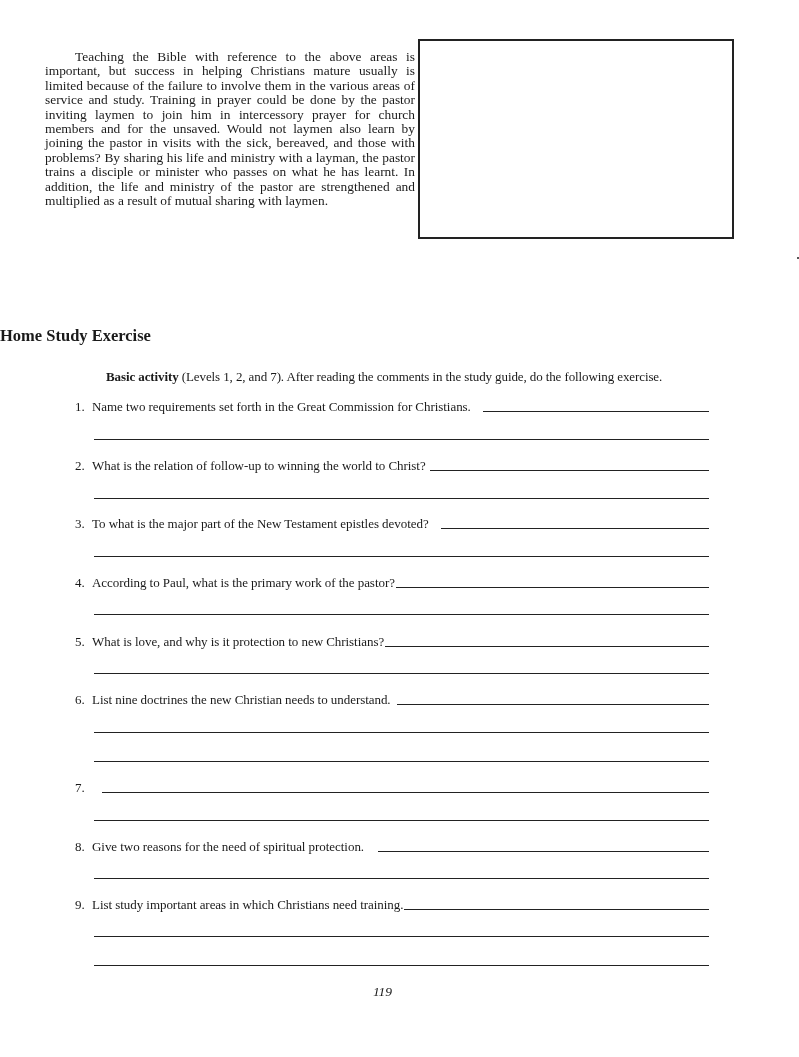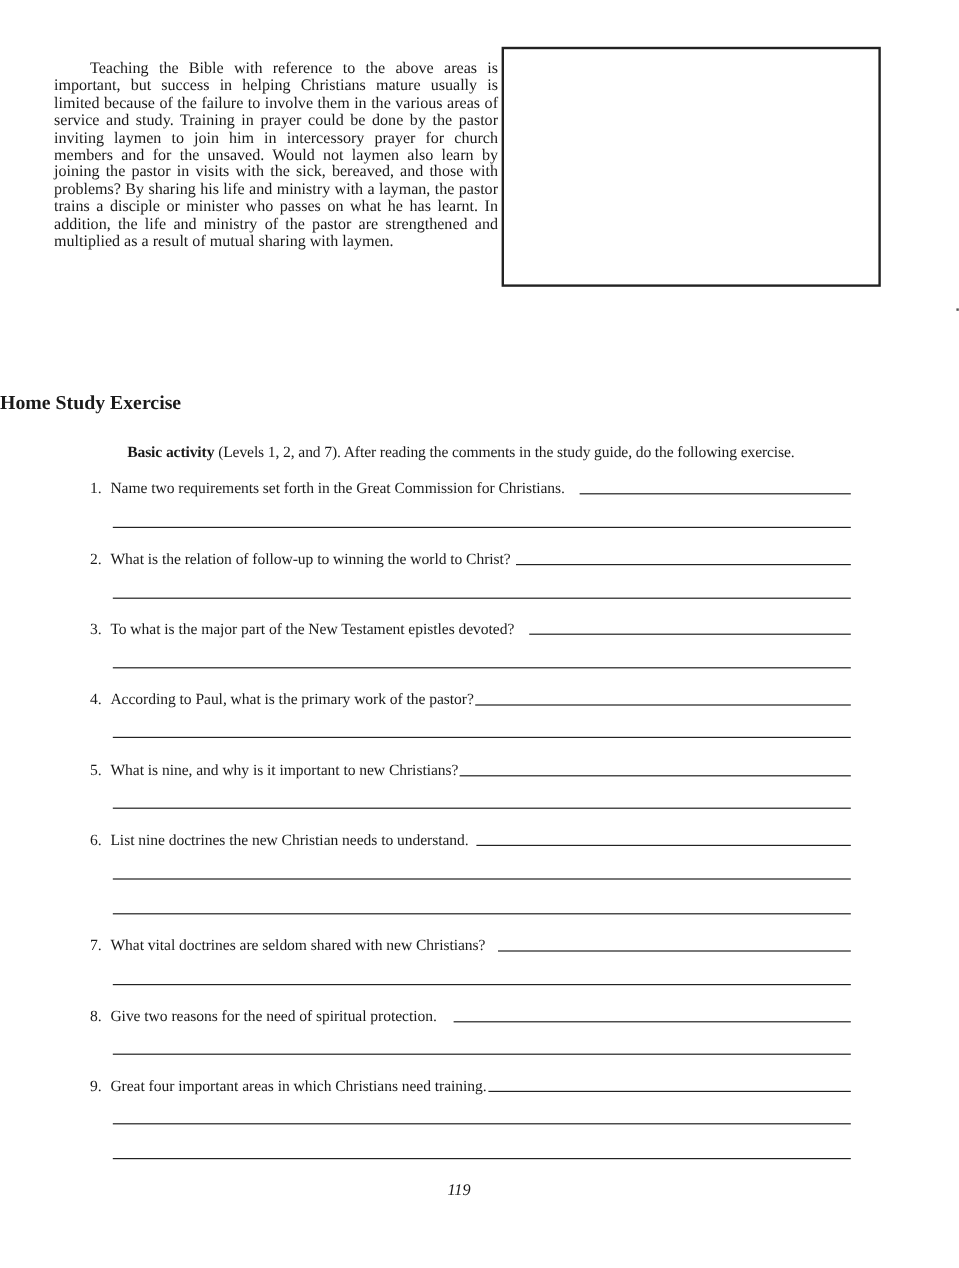--- a/index.html
+++ b/index.html
@@ -91,49 +91,48 @@
 
   <div class="q" style="top:575px">
     <span class="num">4.</span>
     <span class="text">According to Paul, what is the primary work of the pastor?</span>
     <span class="fill" style="margin-left:1px"></span>
   </div>
   <div class="answer-line" style="top:614px"></div>
 
   <div class="q" style="top:634px">
     <span class="num">5.</span>
-    <span class="text">What is nine, and why is it important to new Christians?</span>
+    <span class="text">What is love, and why is it protection to new Christians?</span>
     <span class="fill" style="margin-left:1px"></span>
   </div>
   <div class="answer-line" style="top:673px"></div>
 
   <div class="q" style="top:692px">
     <span class="num">6.</span>
     <span class="text">List nine doctrines the new Christian needs to understand.</span>
     <span class="fill" style="margin-left:6px"></span>
   </div>
   <div class="answer-line" style="top:732px"></div>
   <div class="answer-line" style="top:761px"></div>
 
   <div class="q" style="top:780px">
     <span class="num">7.</span>
-    <span class="text">What vital doctrines are seldom shared with new Christians?</span>
     <span class="fill" style="margin-left:10px"></span>
   </div>
   <div class="answer-line" style="top:820px"></div>
 
   <div class="q" style="top:839px">
     <span class="num">8.</span>
     <span class="text">Give two reasons for the need of spiritual protection.</span>
     <span class="fill" style="margin-left:14px"></span>
   </div>
   <div class="answer-line" style="top:878px"></div>
 
   <div class="q" style="top:897px">
     <span class="num">9.</span>
-    <span class="text">Great four important areas in which Christians need training.</span>
+    <span class="text">List study important areas in which Christians need training.</span>
     <span class="fill" style="margin-left:1px"></span>
   </div>
   <div class="answer-line" style="top:936px"></div>
   <div class="answer-line" style="top:965px"></div>
 
   <div class="page-number">119</div>
 </div>
 
 </body></html>

